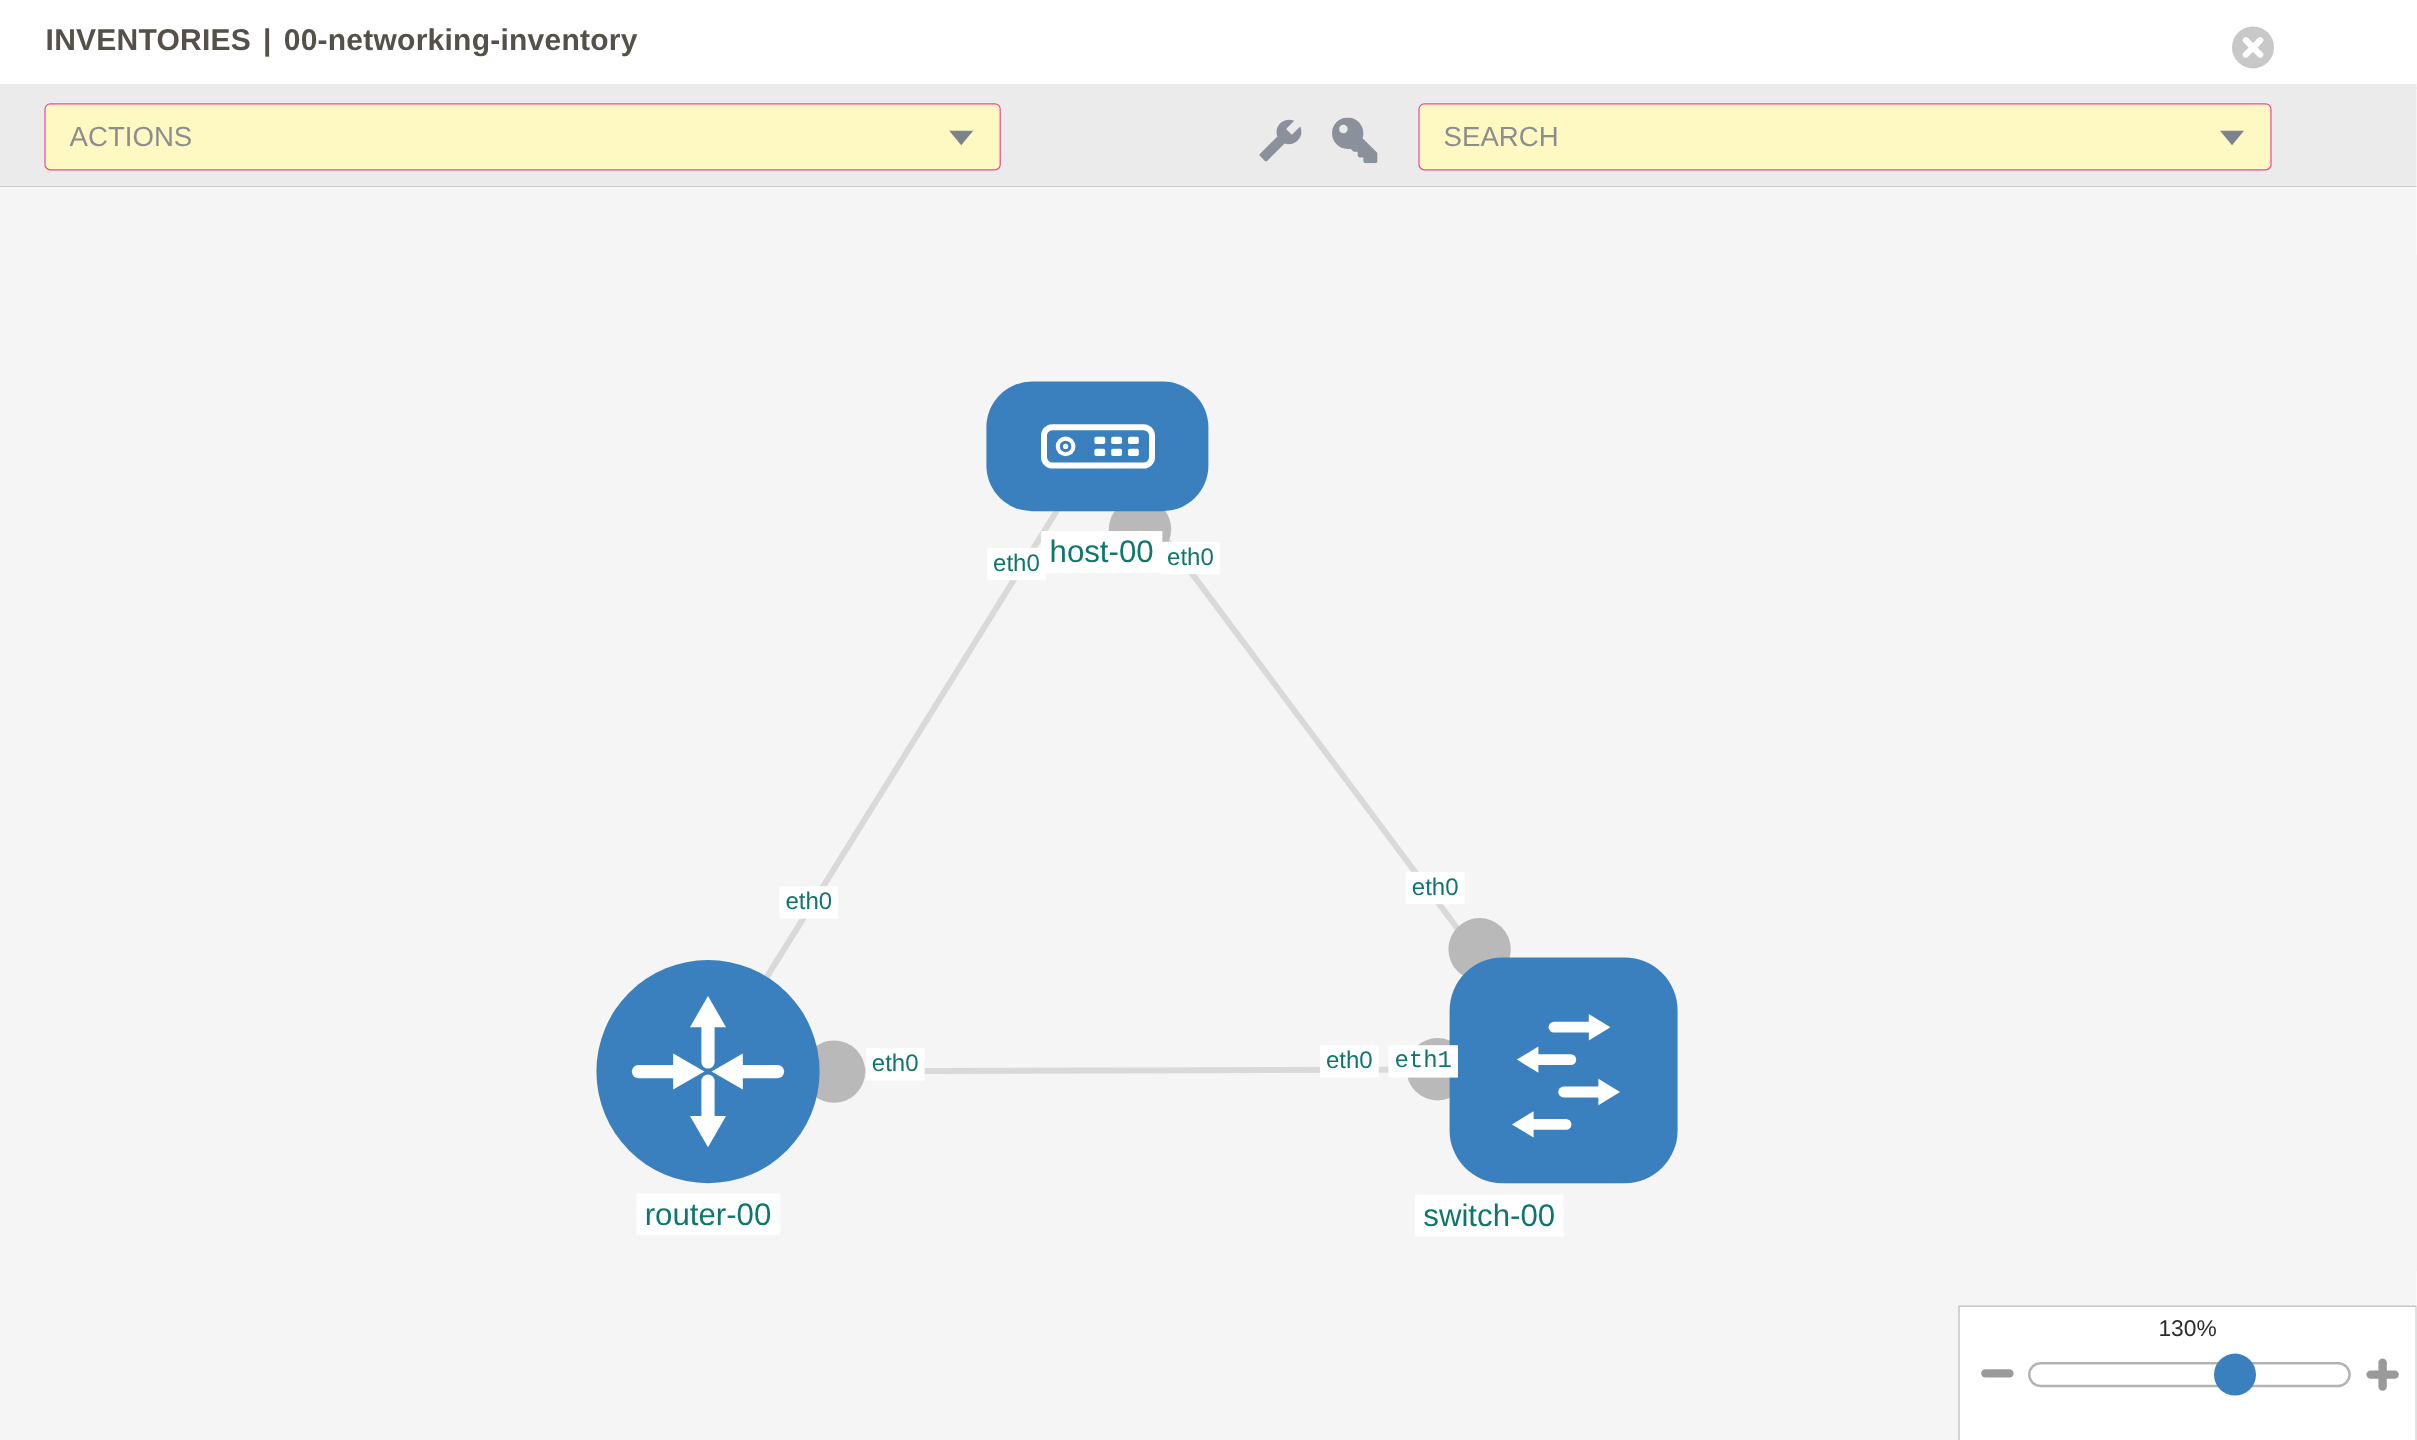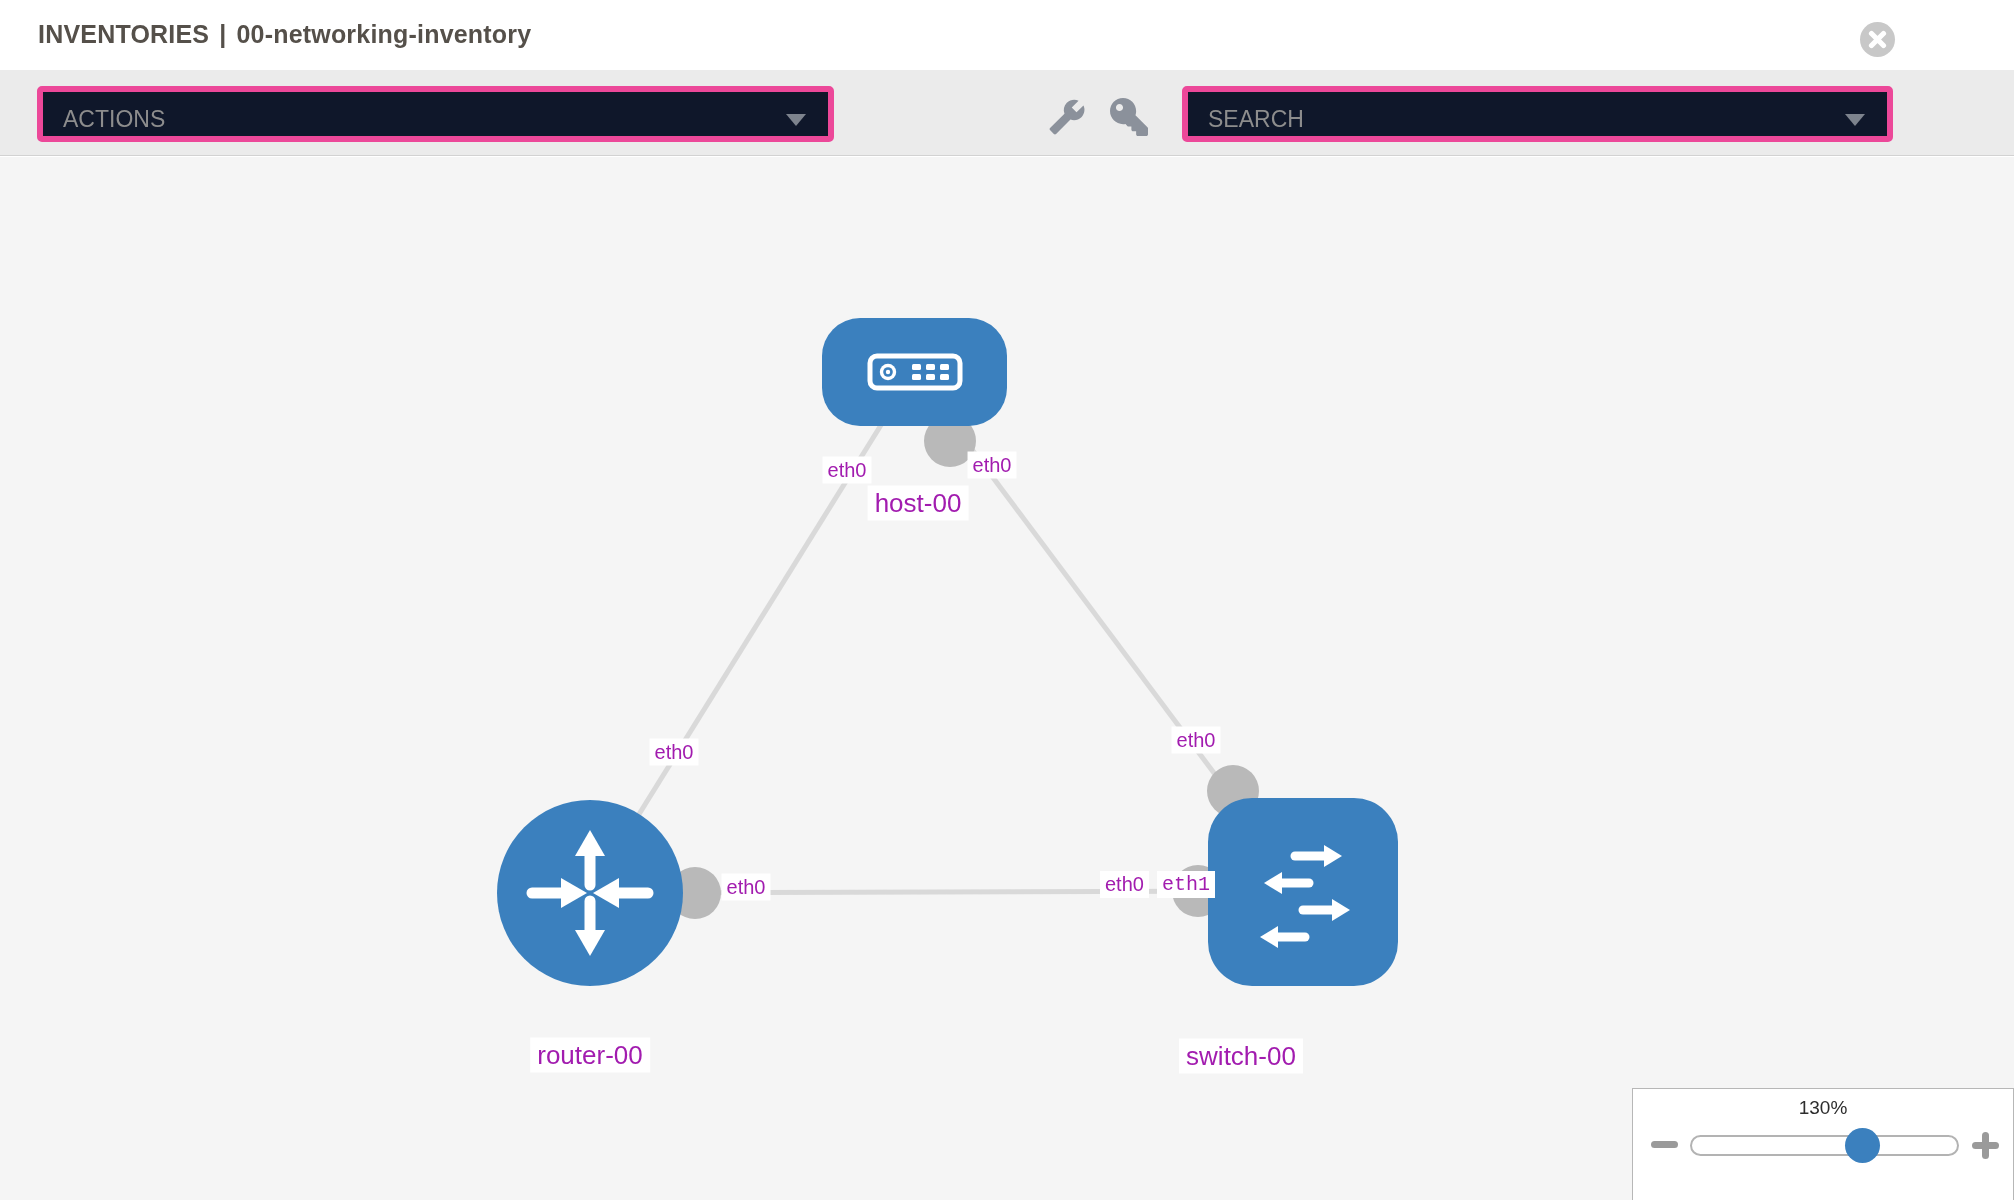--- a/index.html
+++ b/index.html
@@ -8,41 +8,41 @@
 
   
   .header { position:absolute; left:0; top:4px; width:100%; height:70px; background:#fff; border-bottom:1px solid #b9b9b9; }
   .title { position:absolute; left:38px; top:16px; font-size:25px; font-weight:700; color:#55504a; letter-spacing:.2px; }
   .title .sep { margin:0 10px; }
   .close-btn { position:absolute; left:1860px; top:18px; width:35px; height:35px; border-radius:50%; background:#c8c8c8; cursor:pointer; }
   .close-btn svg { position:absolute; left:8px; top:8px; }
 
   
   .toolbar { position:absolute; left:0; top:70px; width:100%; height:86px; background:#ebebeb; border-bottom:1px solid #d2d2d2; }
-  .select-box { position:absolute; top:16px; height:56px; background:#0f172a; border:6px solid #ec4899; border-radius:5px;padding-left:16px; }
+  .select-box { position:absolute; top:16px; height:56px; background:#fef9c3; border:1px solid #ec4899; border-radius:5px;padding-left:16px; }
   .select-box .lbl { position:absolute; left:20px; top:0; line-height:54px; font-size:23px; color:#8d8d8d; }
   .caret { position:absolute; right:22px; top:22px; width:0; height:0; border-left:10px solid transparent; border-right:10px solid transparent; border-top:12px solid #7d838d; }
   .actions-box { left:37px; width:797px; }
   .search-box { left:1182px; width:711px;text-align:right; }
   .tool-icon { position:absolute; top:28px; width:38px; height:38px; cursor:pointer; }
   .wrench { left:1048px; }
   .key { left:1110px; }
 
   
   .canvas { position:absolute; left:0; top:157px; width:2014px; height:1043px; background:#f5f5f5; overflow:hidden; }
   .links-svg { position:absolute; left:0; top:0; }
 
   .node { position:absolute; background:#3b80be; cursor:pointer; }
   .node-host { left:822px; top:161px; width:185px; height:108px; border-radius:38px; }
   .node-router { left:497px; top:643px; width:186px; height:186px; border-radius:50%; }
   .node-switch { left:1208px; top:641px; width:190px; height:188px; border-radius:44px; }
   .node svg { position:absolute; left:50%; top:50%; transform:translate(-50%,-50%); }
 
-  .lab { position:absolute; background:#fff; color:#a21caf; white-space:nowrap; }
-  .node-lab { font-size:26px; padding:2px 7px; transform:translate(-50%,-50%);margin-top:43px; }
+  .lab { position:absolute; background:#fff; color:#0f766e; white-space:nowrap; }
+  .node-lab { font-size:26px; padding:2px 7px; transform:translate(-50%,-50%); }
   .if-lab { font-size:20px; padding:2px 5px; transform:translate(-50%,-50%); }
   .if-lab-abs { font-size:20px; padding:2px 5px; } 
 
   
   .zoom-panel { position:absolute; left:1632px; top:931px; width:382px; height:113px; background:#fff; border:1px solid #b7b7b7; }
   .zoom-value { position:absolute; left:0; right:0; top:8px; text-align:center; font-size:19px; color:#2d2d2d; }
   .zoom-minus { position:absolute; left:18px; top:52px; width:27px; height:7px; border-radius:3.5px; background:#9a9a9a; cursor:pointer; }
   .zoom-track { position:absolute; left:57px; top:46px; width:269px; height:21px; border:2px solid #b3b3b3; border-radius:11px; background:#fff; cursor:pointer; }
   .zoom-handle { position:absolute; left:212px; top:39px; width:35px; height:35px; border-radius:50%; background:#3b80be; cursor:grab; }
   .zoom-plus { position:absolute; left:339px; top:43px; width:27px; height:27px; cursor:pointer; }

